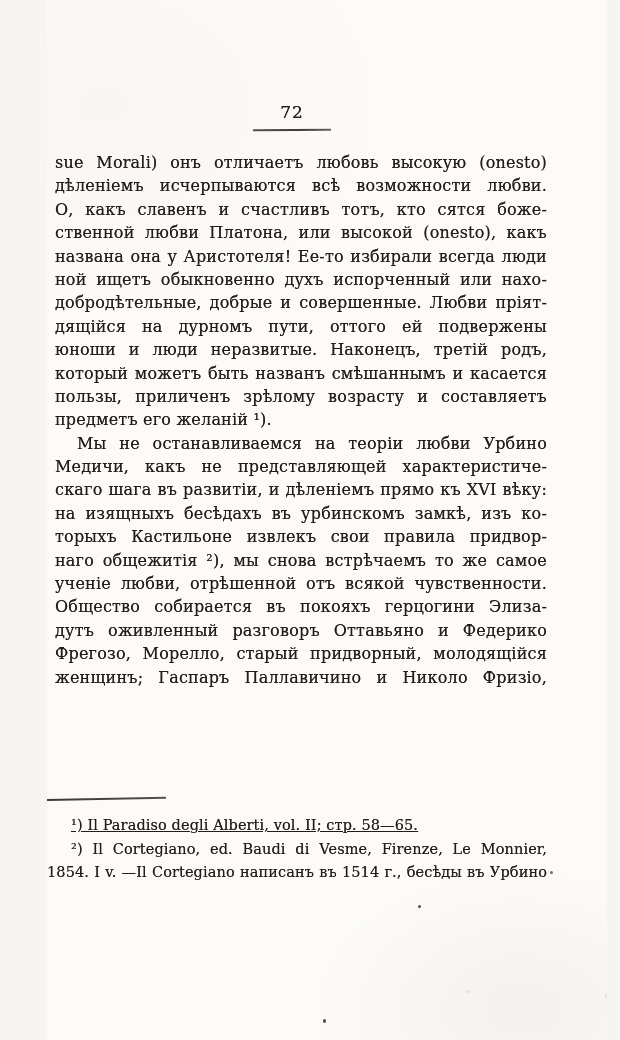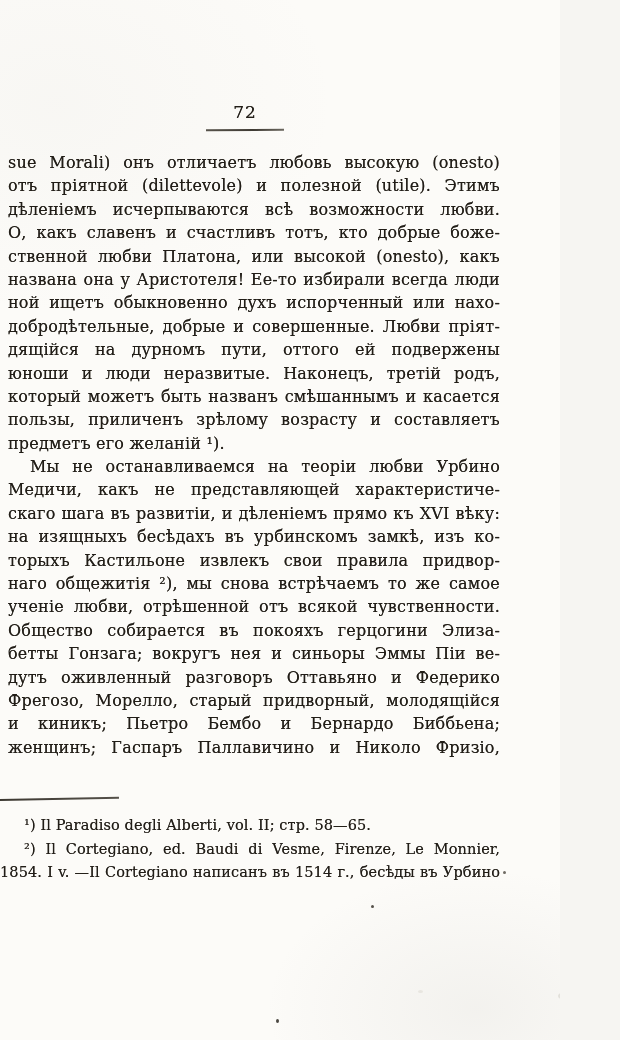--- a/index.html
+++ b/index.html
@@ -10,20 +10,21 @@
   .page {
     position: relative;
     width: 560px; height: 1040px;
     overflow: hidden;
     background:
       radial-gradient(ellipse 300px 200px at 85% 97%, rgba(160,158,150,0.10), rgba(0,0,0,0) 70%),
       radial-gradient(ellipse 400px 300px at 10% 10%, rgba(180,178,170,0.06), rgba(0,0,0,0) 70%),
       #fcfbf8;
     font-family: "DejaVu Serif", serif;
     color: #211d17;
+    margin-left: 47px;
   }
   .pageno {
     position: absolute;
     left: 0; top: 102px; width: 490px;
     text-align: center;
     font-size: 17px;
     letter-spacing: 1px;
     text-shadow: 0 0 0.5px rgba(33,29,23,0.8);
   }
   .pageno-rule {
@@ -68,21 +69,21 @@
     line-height: 23.6px;
     text-shadow: 0 0 0.4px rgba(33,29,23,0.7);
     letter-spacing: 0.1px;
   }
   .fn-ln {
     height: 23.6px;
     overflow: hidden;
     text-align: justify;
     text-align-last: justify;
   }
-  .fn-ln.left { text-align: center; text-align-last: left; }
+  .fn-ln.left { text-align: center; text-align-last: left; text-decoration: underline; }
   .fn-ln.indent { text-indent: 24px; }
   .scanbar { position: absolute; background: #0c0b0a; }
   .scanbar.seg1 { left: 588px; top: 0;     width: 11px; height: 78px; }
   .scanbar.seg2 { left: 590px; top: 70px;  width: 10px; height: 122px; }
   .scanbar.seg3 { left: 593px; top: 185px; width: 7px;  height: 855px; }
   .speck { position: absolute; border-radius: 50%; }
   .speck.s1 { left: 276px; top: 1019px; width: 3px; height: 4px; background: #4a4741; }
   .speck.s2 { left: 503px; top: 871px;  width: 3px; height: 3px; background: #6f6b63; }
   .speck.s3 { left: 371px; top: 905px;  width: 3px; height: 3px; background: #55514a; }
   .speck.s4 { left: 558px; top: 992px;  width: 14px; height: 8px; background: #e3e1db; }
@@ -91,45 +92,42 @@
 </head>
 <body>
 
 <div class="page">
 
   <div class="pageno">72</div>
   <div class="pageno-rule"></div>
 
   <div class="bodytext">
     <div class="ln">sue Morali) онъ отличаетъ любовь высокую (onesto)</div>
-    <div class="ln">отъ пріятной (dilettevole) и полезной (utile). Этимъ</div>
     <div class="ln">дѣленіемъ исчерпываются всѣ возможности любви.</div>
-    <div class="ln">О, какъ славенъ и счастливъ тотъ, кто добрые боже-</div>
+    <div class="ln">О, какъ славенъ и счастливъ тотъ, кто сятся боже-</div>
     <div class="ln">ственной любви Платона, или высокой (onesto), какъ</div>
     <div class="ln">названа она у Аристотеля! Ее-то избирали всегда люди</div>
     <div class="ln">ной ищетъ обыкновенно духъ испорченный или нахо-</div>
     <div class="ln">добродѣтельные, добрые и совершенные. Любви пріят-</div>
     <div class="ln">дящійся на дурномъ пути, оттого ей подвержены</div>
     <div class="ln">юноши и люди неразвитые. Наконецъ, третій родъ,</div>
     <div class="ln">который можетъ быть названъ смѣшаннымъ и касается</div>
     <div class="ln">пользы, приличенъ зрѣлому возрасту и составляетъ</div>
     <div class="ln left">предметъ его желаній ¹).</div>
 
     <div class="ln indent">Мы не останавливаемся на теоріи любви Урбино</div>
     <div class="ln">Медичи, какъ не представляющей характеристиче-</div>
     <div class="ln">скаго шага въ развитіи, и дѣленіемъ прямо къ XVI вѣку:</div>
     <div class="ln">на изящныхъ бесѣдахъ въ урбинскомъ замкѣ, изъ ко-</div>
     <div class="ln">торыхъ Кастильоне извлекъ свои правила придвор-</div>
     <div class="ln">наго общежитія ²), мы снова встрѣчаемъ то же самое</div>
     <div class="ln">ученіе любви, отрѣшенной отъ всякой чувственности.</div>
     <div class="ln">Общество собирается въ покояхъ герцогини Элиза-</div>
-    <div class="ln">бетты Гонзага; вокругъ нея и синьоры Эммы Піи ве-</div>
     <div class="ln">дутъ оживленный разговоръ Оттавьяно и Федерико</div>
     <div class="ln">Фрегозо, Морелло, старый придворный, молодящійся</div>
-    <div class="ln">и киникъ; Пьетро Бембо и Бернардо Биббьена;</div>
     <div class="ln">женщинъ; Гаспаръ Паллавичино и Николо Фризіо,</div>
   </div>
 
   <div class="fn-rule"></div>
 
   <div class="footnotes">
     <div class="fn-ln left indent">¹) Il Paradiso degli Alberti, vol. II; стр. 58—65.</div>
     <div class="fn-ln indent">²) Il Cortegiano, ed. Baudi di Vesme, Firenze, Le Monnier,</div>
     <div class="fn-ln">1854. I v. —Il Cortegiano написанъ въ 1514 г., бесѣды въ Урбино отно-</div>
   </div>

